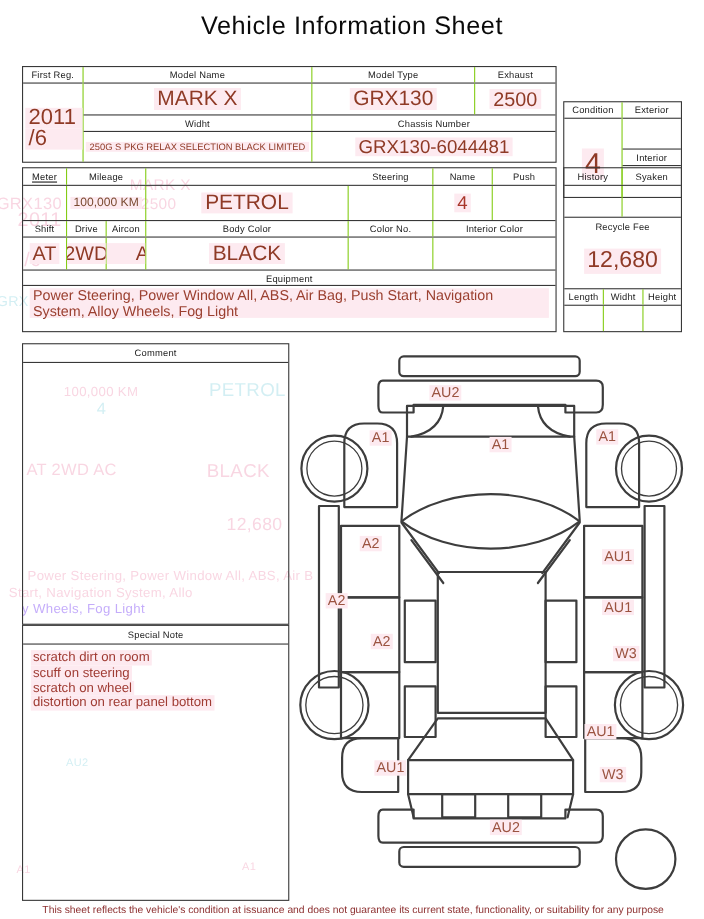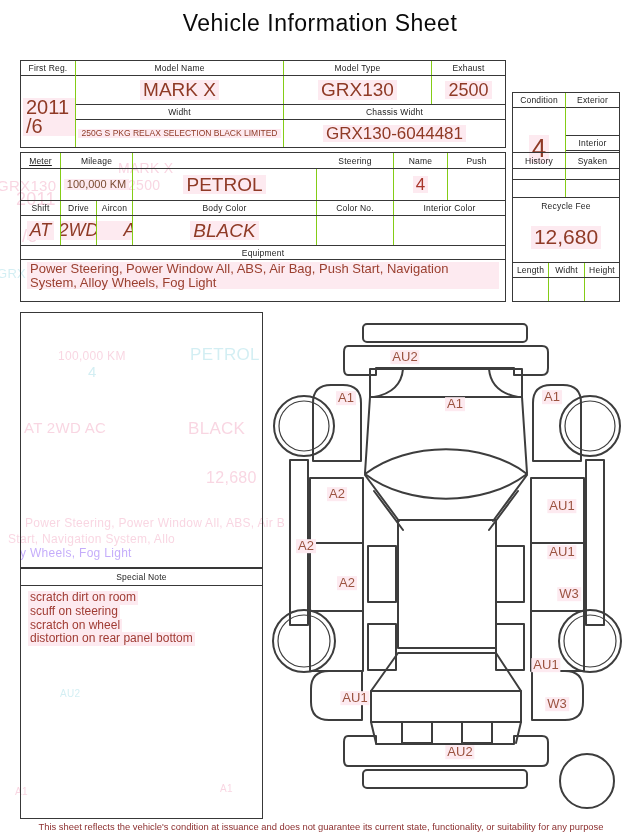--- a/index.html
+++ b/index.html
@@ -79,21 +79,21 @@
           </div>
         <div class="cell br" style="width:148px;">
             <span class="val hl" style="font-size:19px;">GRX130</span>
           </div>
         <div class="cell" style="flex:1;">
             <span class="val hl" style="font-size:18px;">2500</span>
           </div>
       </div>
       <div class="row bb" style="height:15px;">
         <div class="cell hdr br" style="width:208px;">Widht</div>
-        <div class="cell hdr" style="flex:1;">Chassis Widht</div>
+        <div class="cell hdr" style="flex:1;">Chassis Number</div>
       </div>
       <div class="row" style="flex:1;">
         <div class="cell br" style="width:208px;">
             <span class="val hl" style="font-size:8.5px;">250G S PKG RELAX SELECTION BLACK LIMITED</span>
           </div>
         <div class="cell" style="flex:1;">
             <span class="val hl" style="font-size:17px;">GRX130-6044481</span>
           </div>
       </div>
     </div>
@@ -138,21 +138,21 @@
       <div class="cell" style="flex:1;"></div>
     </div>
     <div class="row bb" style="height:15px;">
       <div class="cell hdr br" style="width:40px;">Shift</div>
       <div class="cell hdr br" style="width:36px;">Drive</div>
       <div class="cell hdr br" style="width:36px;">Aircon</div>
       <div class="cell hdr br" style="width:184px;">Body Color</div>
       <div class="cell hdr br" style="width:77px;">Color No.</div>
       <div class="cell hdr" style="flex:1;">Interior Color</div>
     </div>
-    <div class="row bb" style="height:30px;font-style:italic;">
+    <div class="row bb" style="height:30px;">
       <div class="cell br" style="width:40px;">
           <span class="val hl" style="font-size:18px;">AT</span>
         </div>
       <div class="cell br" style="width:36px;">
           <span class="val hl" style="font-size:18px;">2WD</span>
         </div>
       <div class="cell br" style="width:36px;">
           <span class="val hl" style="font-size:18px;padding-left:46px;">AC</span>
         </div>
       <div class="cell br" style="width:184px;">
@@ -192,20 +192,21 @@
       <div class="cell hdr" style="flex:1;">Height</div>
     </div>
     <div class="row" style="flex:1;">
       <div class="cell br" style="width:36px;"></div>
       <div class="cell br" style="width:36px;"></div>
       <div class="cell" style="flex:1;"></div>
     </div>
   </div>
 
   <div class="box col" style="left:20px;top:312px;width:243px;height:256px;flex-direction:column;">
+    <div class="boxhdr hdr">Comment</div>
     <div style="flex:1;"></div>
   </div>
 
   <div class="box col" style="left:20px;top:568px;width:243px;height:251px;flex-direction:column;">
     <div class="boxhdr hdr">Special Note</div>
     <div class="notebody" style="flex:1;">
         <div class="noteline">scratch dirt on room</div>
         <div class="noteline">scuff on steering</div>
         <div class="noteline">scratch on wheel</div>
         <div class="noteline">distortion on rear panel bottom</div>

